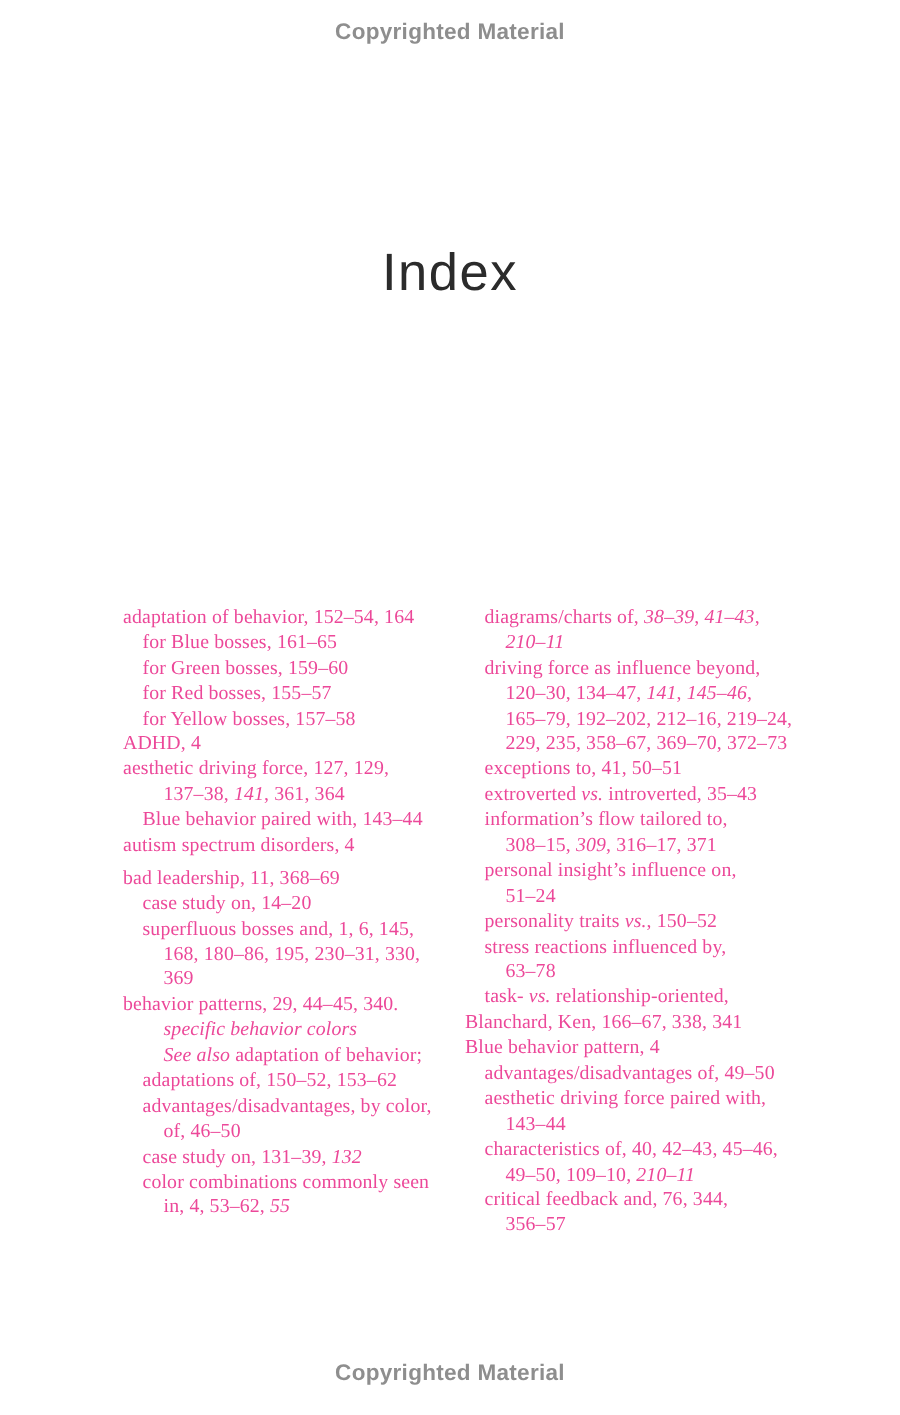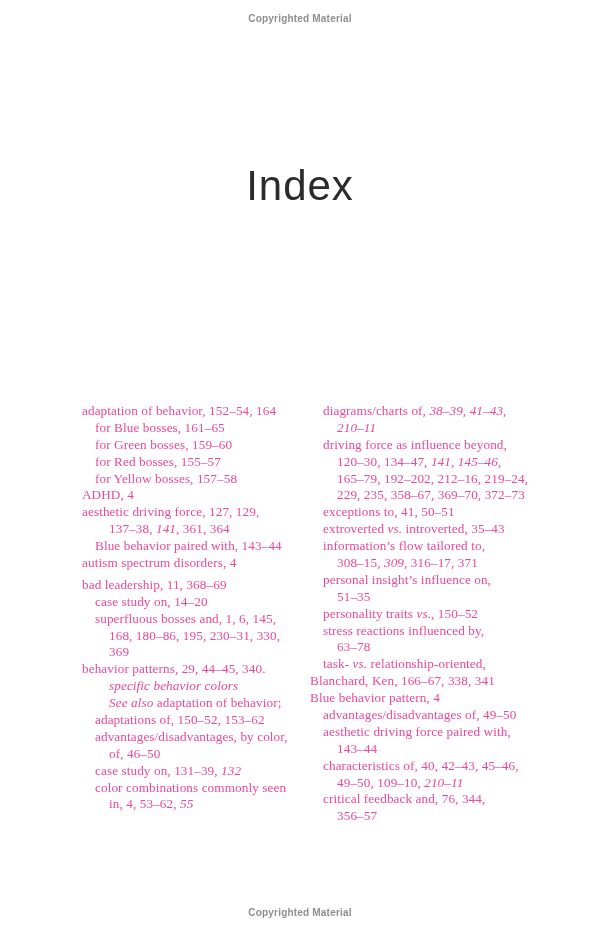--- a/index.html
+++ b/index.html
@@ -15,36 +15,36 @@
     overflow: hidden;
     font-family: "Liberation Serif", serif;
   }
   .copyright {
     position: absolute;
     left: 0;
     width: 100%;
     text-align: center;
     font-family: "Liberation Sans", sans-serif;
     font-weight: bold;
-    font-size: 10px;
+    font-size: 15px;
     color: #8e8e8e;
     letter-spacing: 0.2px;
   }
   .copyright.top    { top: 13px; }
   .copyright.bottom { top: 907px; }
   .title {
     position: absolute;
     top: 162px;
     left: 0;
     width: 100%;
     margin: 0;
     text-align: center;
     font-family: "Liberation Sans", sans-serif;
     font-weight: 300;
-    font-size: 42px;
+    font-size: 35px;
     letter-spacing: 1px;
     color: #2b2b2b;
   }
   .col {
     position: absolute;
     top: 403px;
     font-size: 13.2px;
     color: #ec4899;
   }
   .col-left  { left: 82px;  width: 228px; }
@@ -104,21 +104,21 @@
       <div class="index-line indent-2"><em>210–11</em></div>
       <div class="index-line indent-1"><span>driving force as influence beyond,</span></div>
       <div class="index-line indent-2"><span>120–30, 134–47, </span><em>141</em><span>, </span><em>145–46</em><span>,</span></div>
       <div class="index-line indent-2"><span>165–79, 192–202, 212–16, 219–24,</span></div>
       <div class="index-line indent-2"><span>229, 235, 358–67, 369–70, 372–73</span></div>
       <div class="index-line indent-1"><span>exceptions to, 41, 50–51</span></div>
       <div class="index-line indent-1"><span>extroverted </span><em>vs.</em><span> introverted, 35–43</span></div>
       <div class="index-line indent-1"><span>information’s flow tailored to,</span></div>
       <div class="index-line indent-2"><span>308–15, </span><em>309</em><span>, 316–17, 371</span></div>
       <div class="index-line indent-1"><span>personal insight’s influence on,</span></div>
-      <div class="index-line indent-2"><span>51–35</span></div>
+      <div class="index-line indent-2"><span>51–24</span></div>
       <div class="index-line indent-1"><span>personality traits </span><em>vs.</em><span>, 150–52</span></div>
       <div class="index-line indent-1"><span>stress reactions influenced by,</span></div>
       <div class="index-line indent-2"><span>63–78</span></div>
       <div class="index-line indent-1"><span>task- </span><em>vs.</em><span> relationship-oriented,</span></div>
       <div class="index-line indent-0"><span>Blanchard, Ken, 166–67, 338, 341</span></div>
       <div class="index-line indent-0"><span>Blue behavior pattern, 4</span></div>
       <div class="index-line indent-1"><span>advantages/disadvantages of, 49–50</span></div>
       <div class="index-line indent-1"><span>aesthetic driving force paired with,</span></div>
       <div class="index-line indent-2"><span>143–44</span></div>
       <div class="index-line indent-1"><span>characteristics of, 40, 42–43, 45–46,</span></div>

